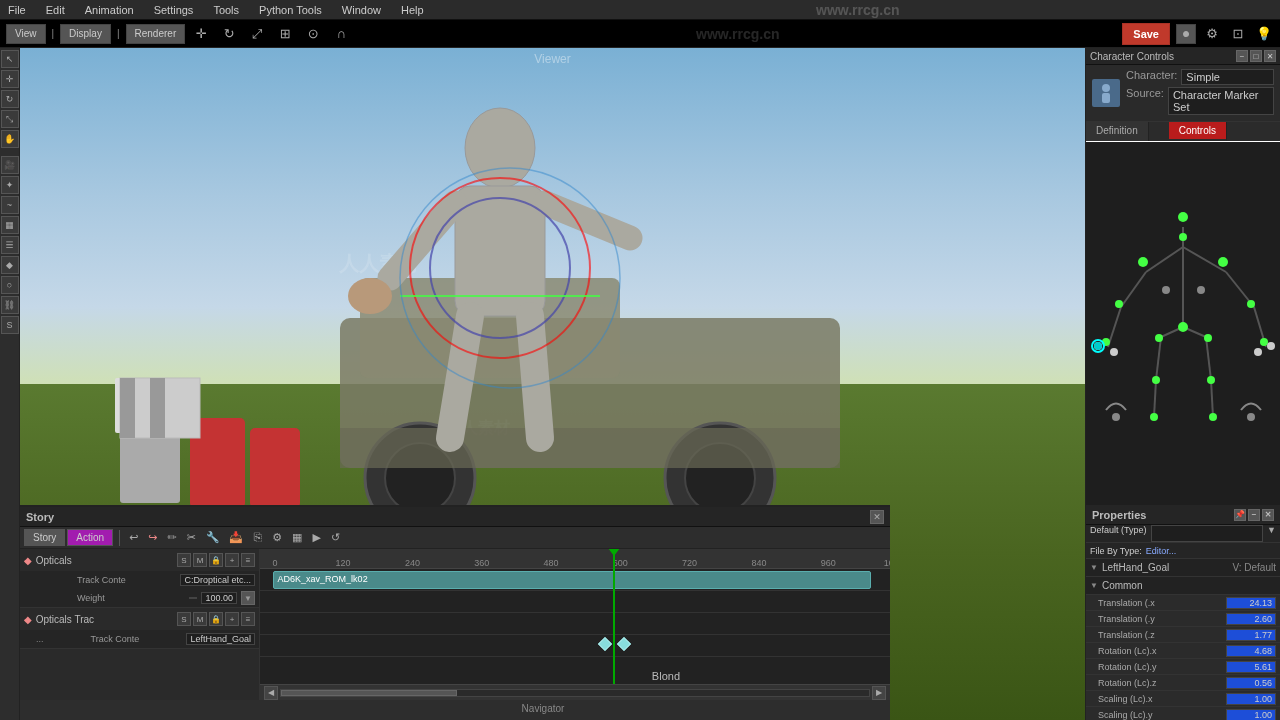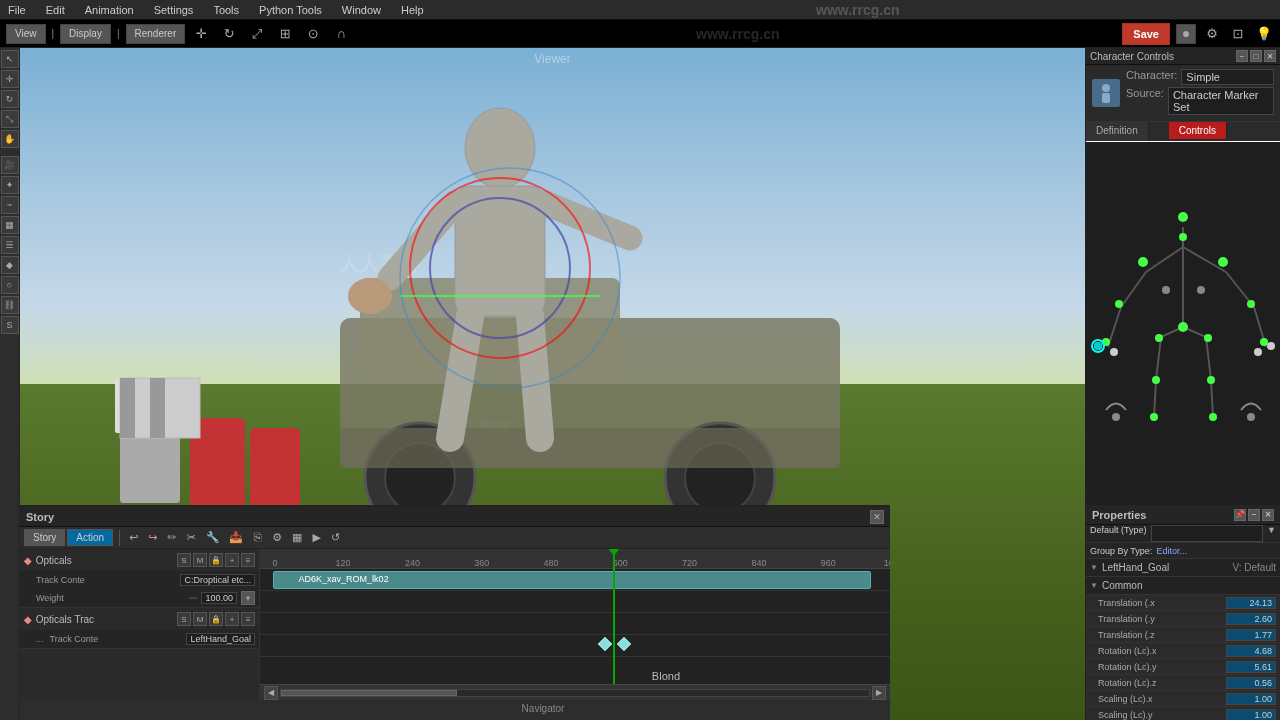--- a/index.html
+++ b/index.html
@@ -282,21 +282,21 @@
       font-size: 11px;
       cursor: pointer;
       padding: 1px 3px;
     }
     .story-tabs {
       display: flex;
       gap: 2px;
     }
     .story-tab {
       padding: 2px 8px;
-      background: #0369a1;
+      background: #a21caf;
       border: 1px solid #555;
       color: #ccc;
       font-size: 10px;
       cursor: pointer;
     }
     .story-tab.active { background: #555; }
 
     #story-content {
       display: flex;
       height: calc(215px - 20px - 22px - 22px);
@@ -341,21 +341,21 @@
     .track-subrow {
       display: flex;
       align-items: center;
       height: 18px;
       padding: 0 4px 0 16px;
       background: #252525;
       gap: 4px;
       font-size: 9px;
       color: #999;
     }
-    .track-subrow-label { flex: 1; }
+    .track-subrow-label { flex: 1; margin-left: 41px; }
     .track-subrow-value {
       background: #1e1e1e;
       border: 1px solid #444;
       padding: 0 3px;
       color: #ccc;
     }
 
     #story-timeline {
       flex: 1;
       background: #222;
@@ -524,21 +524,21 @@
       align-items: center;
       height: 16px;
       padding: 0 4px 0 12px;
       border-bottom: 1px solid #333;
       gap: 2px;
     }
     .prop-label { color: #aaa; font-size: 9px; flex: 1; }
     .prop-value {
       color: #ccc;
       font-size: 9px;
-      background: #0c4a6e;
+      background: #1d4ed8;
       border: 1px solid #444;
       padding: 0 3px;
       width: 50px;
       text-align: right;
     }
 
     
     #blond-label {
       position: absolute;
       bottom: 38px;
@@ -744,21 +744,21 @@
             <div class="ruler-mark" style="left:67%;">720</div>
             <div class="ruler-mark" style="left:78%;">840</div>
             <div class="ruler-mark" style="left:89%;">960</div>
             <div class="ruler-mark" style="left:99%;">1080</div>
           </div>
 
           <div id="timeline-tracks">
 
             <div class="tl-track">
               <div class="tl-clip" style="left:2%;width:95%;">
-                <span style="font-size:9px;color:#fff;padding:2px 4px;white-space:nowrap;overflow:hidden;margin-left:21px;">AD6K_xav_ROM_lk02</span>
+                <span style="font-size:9px;color:#fff;padding:2px 4px;white-space:nowrap;overflow:hidden;">AD6K_xav_ROM_lk02</span>
               </div>
             </div>
 
             <div class="tl-track"></div>
             <div class="tl-track"></div>
 
             <div class="tl-track">
               <div class="tl-keyframe" style="left:54%;"></div>
               <div class="tl-keyframe" style="left:57%;"></div>
             </div>
@@ -917,21 +917,21 @@
           <div style="width:12px;height:12px;background:#555;border:1px solid #666;font-size:8px;display:flex;align-items:center;justify-content:center;cursor:pointer;">✕</div>
         </div>
       </div>
 
       <div style="display:flex;height:18px;padding:0 4px;background:#252525;border-bottom:1px solid #333;font-size:9px;gap:4px;">
         <span>Default (Type)</span>
         <div style="background:#1e1e1e;border:1px solid #444;padding:0 3px;font-size:9px;flex:1;cursor:pointer;"></div>
         <div style="color:#aaa;cursor:pointer;">▼</div>
       </div>
       <div style="display:flex;align-items:center;height:16px;padding:0 4px;background:#252525;border-bottom:1px solid #333;font-size:9px;gap:4px;">
-        <span>Group By Type:</span>
+        <span>File By Type:</span>
         <span style="cursor:pointer;color:#88aaff;">Editor...</span>
       </div>
 
       <div class="prop-group-header">
         <span class="prop-group-arrow">▼</span>
         <span>LeftHand_Goal</span>
         <div style="flex:1;"></div>
         <span style="color:#888;">V: Default</span>
       </div>
       <div class="prop-group-header">

